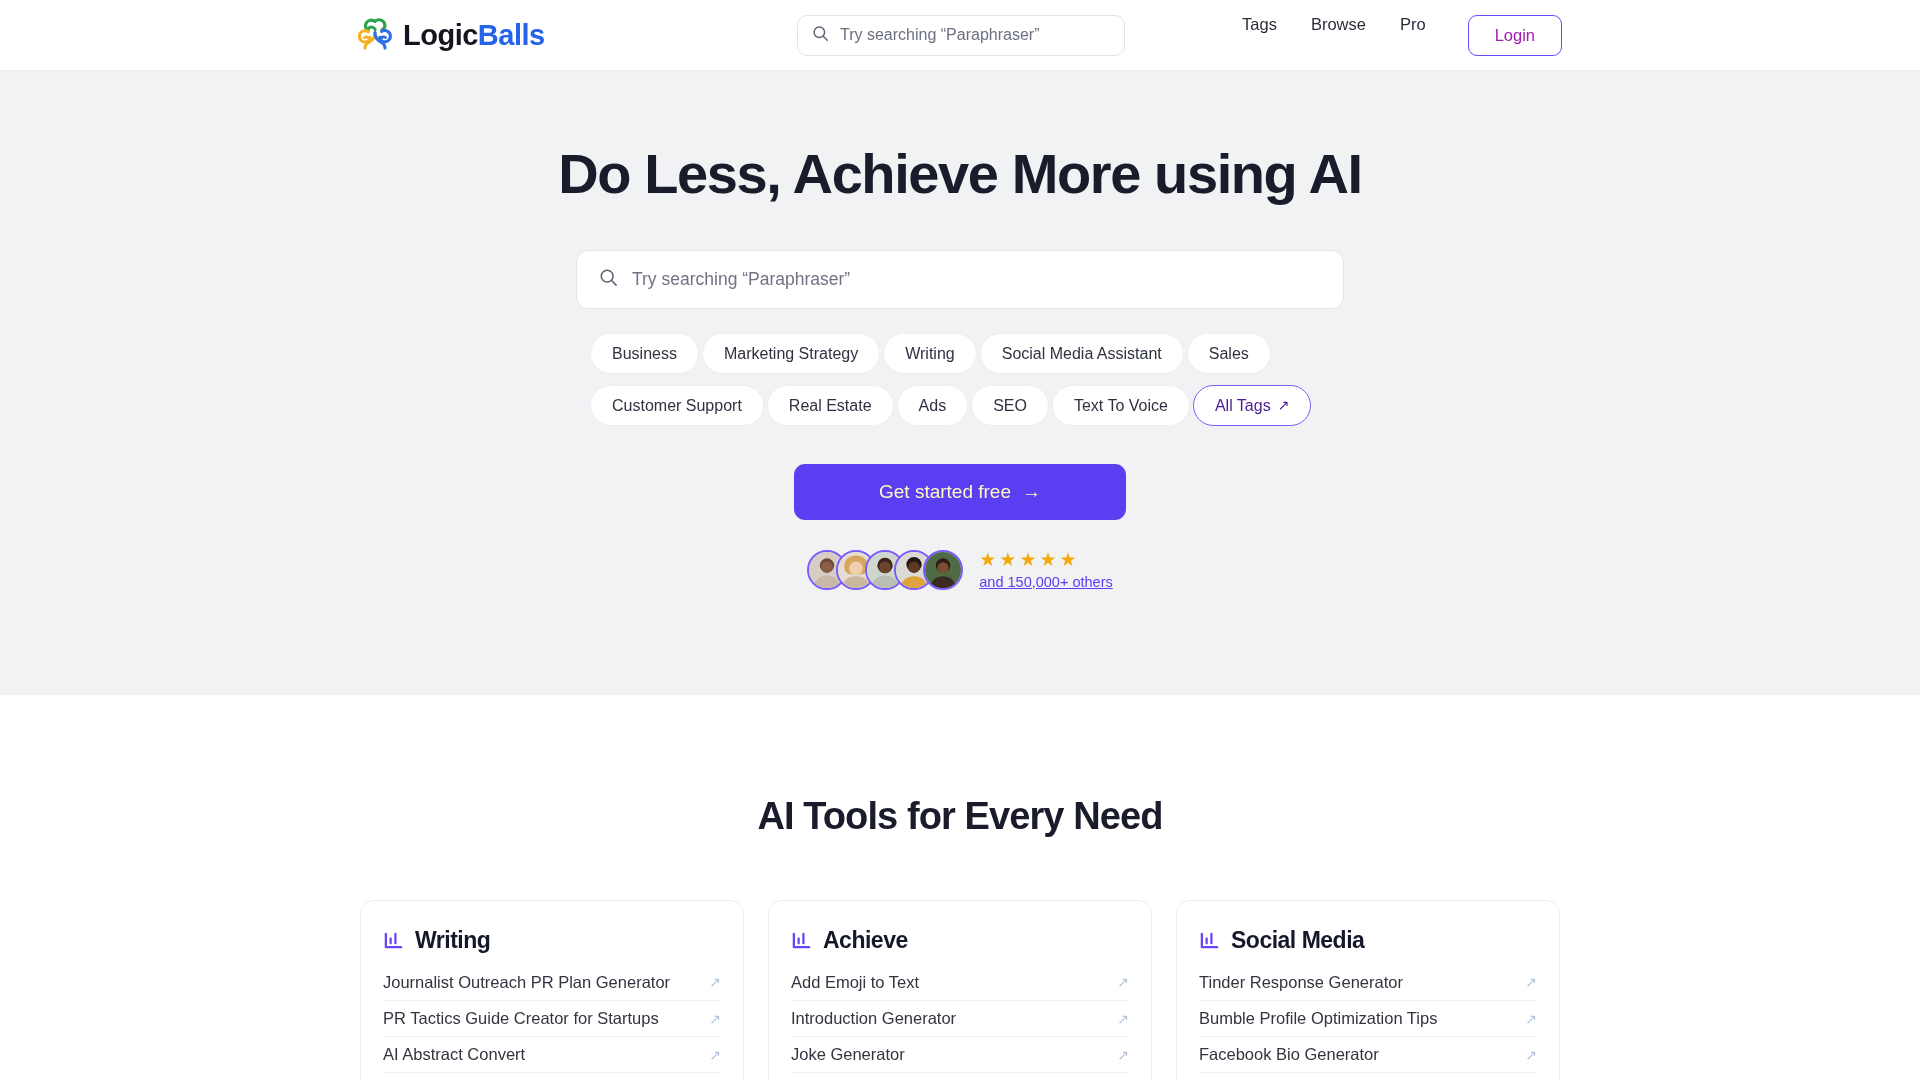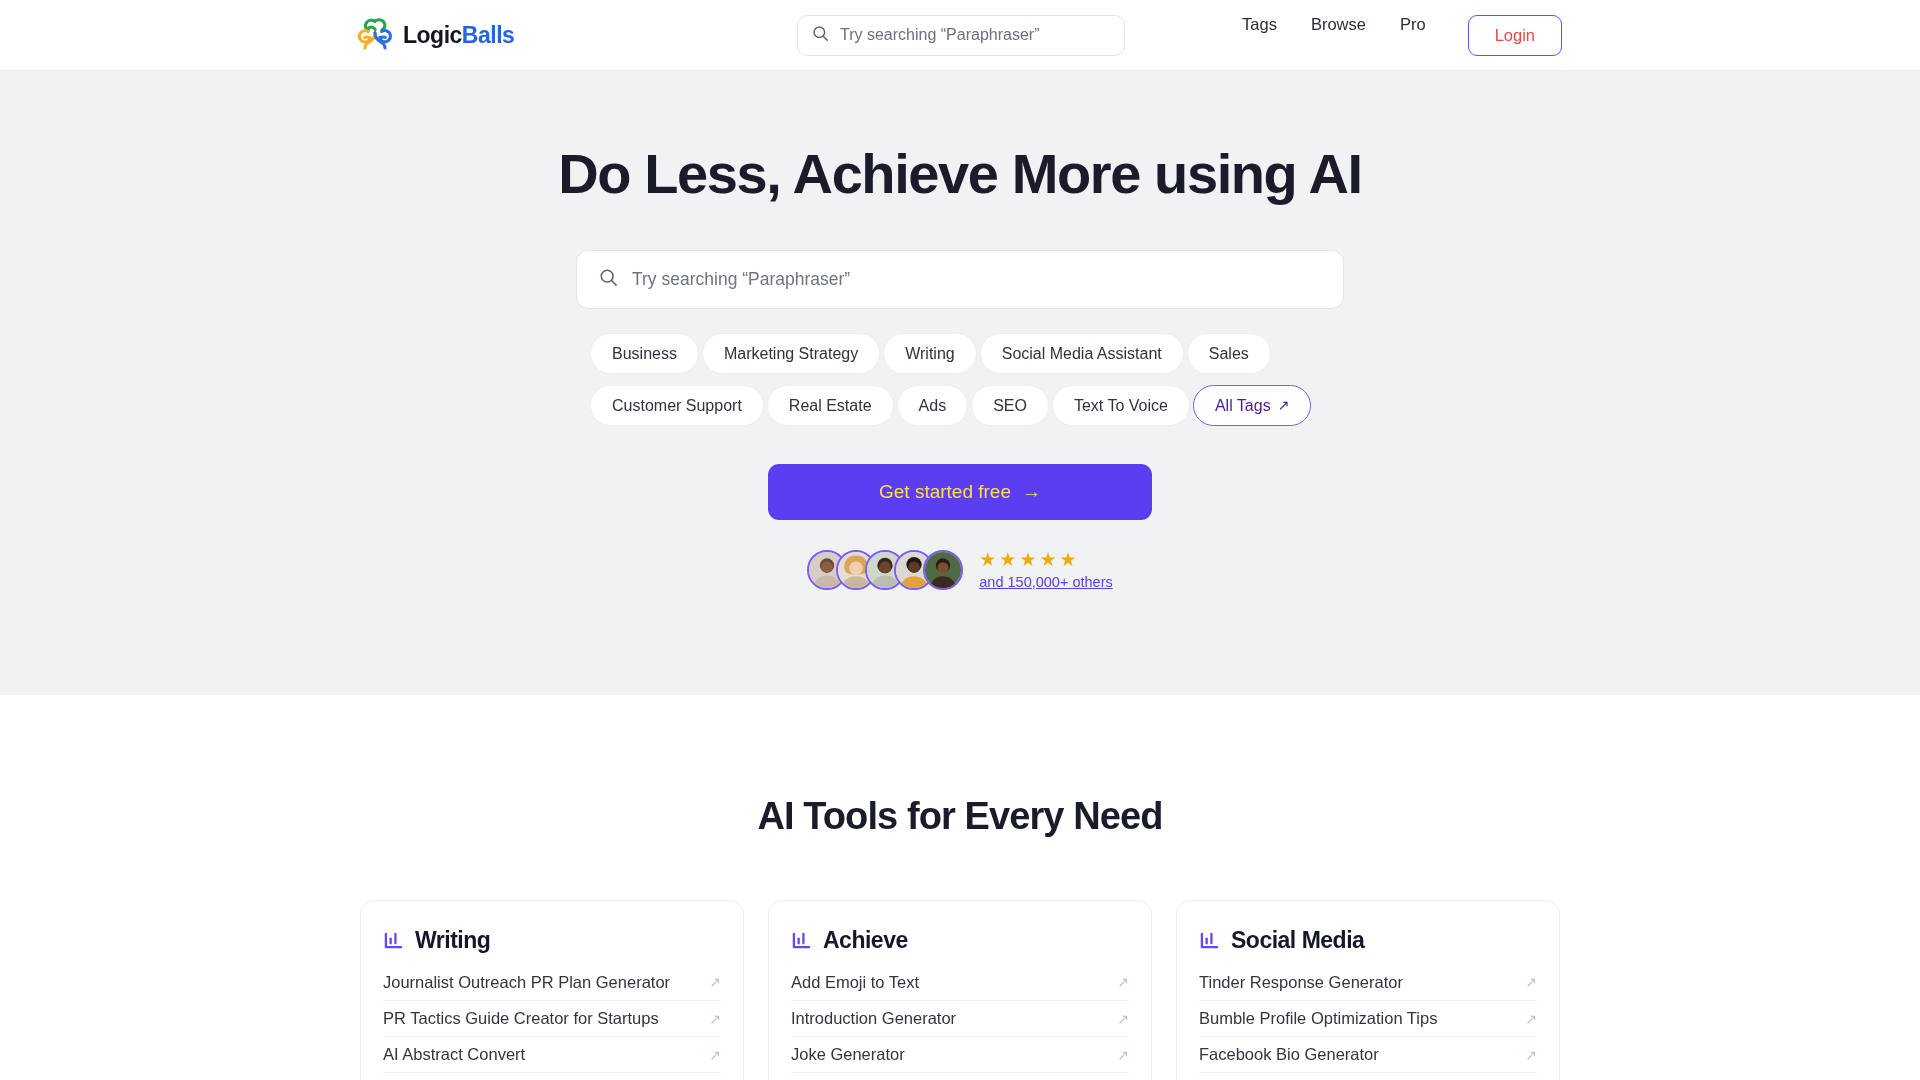--- a/index.html
+++ b/index.html
@@ -33,21 +33,21 @@
     left: 356px;
     display: flex;
     align-items: center;
     gap: 9px;
     text-decoration: none;
   }
 
   .brand-mark { width: 38px; height: 34px; display: block; }
 
   .brand-text {
-    font-size: 23px;
+    font-size: 29px;
     font-weight: 700;
     letter-spacing: -0.5px;
     line-height: 1;
     white-space: nowrap;
   }
   .brand-text .b-logic { color: #14161f; }
   .brand-text .b-balls { color: #2563eb; }
 
   .header-search {
     position: absolute;
@@ -83,21 +83,21 @@
   }
   .nav-link {
     font-size: 16.5px;
     color: #2b2d3a;
     text-decoration: none;
     white-space: nowrap;
   }
   .btn-login {
     margin-left: 8px;
     border: 1.6px solid #6d4aff;
-    color: #ef4444;
+    color: #a21caf;
     background: #fff;
     border-radius: 9px;
     font-size: 16.5px;
     font-family: "Liberation Sans", sans-serif;
     padding: 10px 26px;
     cursor: pointer;
     white-space: nowrap;
   }
 
   
@@ -167,24 +167,24 @@
     color: #4c1d95;
     display: inline-flex;
     align-items: center;
     gap: 7px;
   }
   .pill.accent .arr { font-size: 14px; line-height: 1; }
 
   .cta {
     margin-top: 38px;
     background: #5b3df2;
-    color: #fde047;
+    color: #fef9c3;
     border: 0;
     border-radius: 11px;
-    width: 384px;
+    width: 332px;
     height: 56px;
     font-size: 19px;
     font-family: "Liberation Sans", sans-serif;
     cursor: pointer;
     display: inline-flex;
     align-items: center;
     justify-content: center;
     gap: 11px;
   }
 

